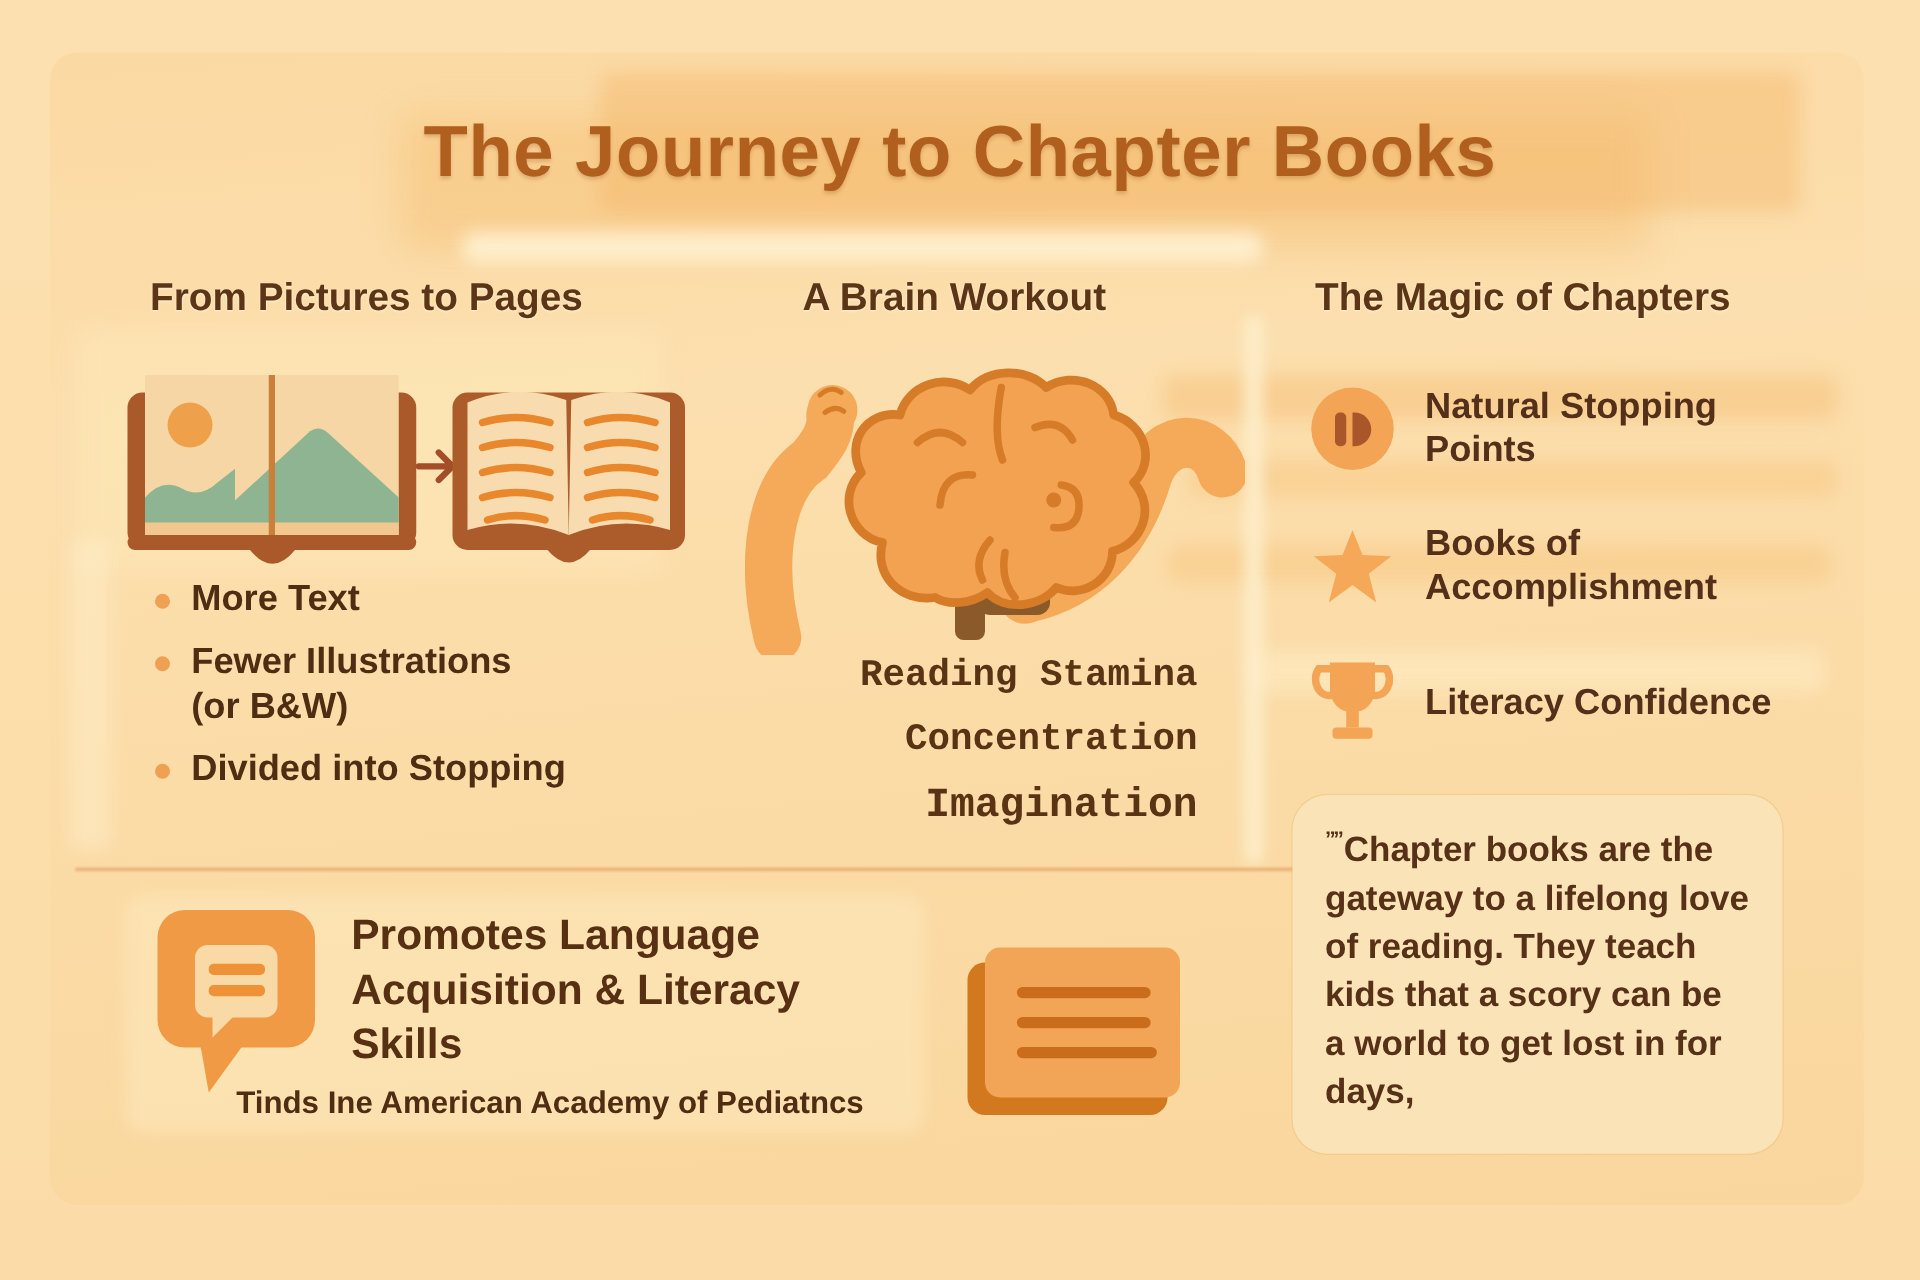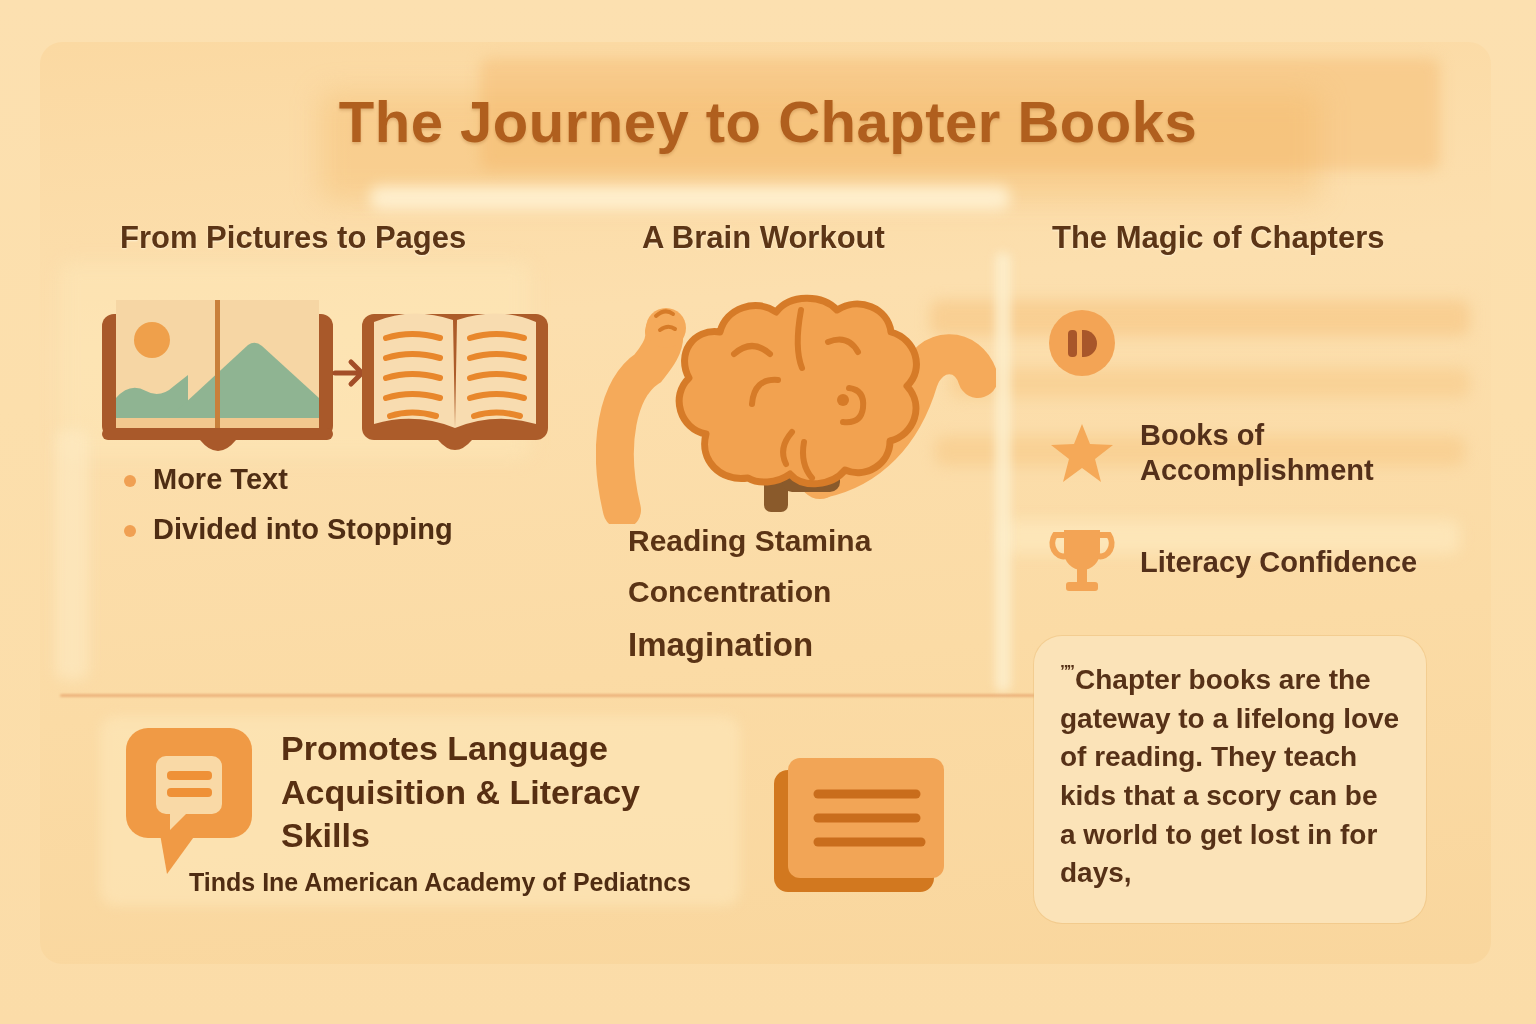--- a/index.html
+++ b/index.html
@@ -22,21 +22,21 @@
     text-shadow:0 2px 3px rgba(130,65,10,.22);
   }
   .col-heading{
     font-size:31px;font-weight:700;color:#5c3516;
     text-shadow:0 1px 2px rgba(255,245,220,.9);
   }
   .bullets{left:124px;top:462px;width:460px;}
   .bullet-row{display:flex;align-items:flex-start;margin-bottom:15px;}
   .bullet-dot{width:12px;height:12px;border-radius:50%;background:#f0a053;margin:13px 17px 0 0;flex:none;}
   .bullet-text{font-size:29px;font-weight:700;color:#4f2d13;line-height:1.22;}
-  .benefits{left:628px;top:524px;width:350px;text-align:left;}
+  .benefits{left:608px;top:524px;width:350px;text-align:right;font-family:Liberation Mono, monospace;}
   .benefit{font-size:30px;font-weight:700;color:#5a3315;margin-bottom:17px;}
   .benefit:last-child{font-size:33px;}
   .magic-list{left:1046px;top:296px;width:420px;}
   .magic-row{display:flex;align-items:center;min-height:94px;margin-bottom:16px;}
   .magic-iconbox{width:72px;flex:none;display:flex;justify-content:center;margin-right:22px;}
   .magic-label{font-size:29px;font-weight:700;color:#54301a;line-height:1.22;width:280px;}
   .pause-circle{width:66px;height:66px;border-radius:50%;background:#f3a455;display:flex;align-items:center;justify-content:center;gap:5px;}
   .pp-bar{width:9px;height:27px;border-radius:4px;background:#a8562a;display:block;}
   .pp-half{width:15px;height:27px;background:#a8562a;border-radius:0 14px 14px 0;display:block;}
   .quote-card{
@@ -104,20 +104,24 @@
         <path d="M110 100 Q136 92 164 100"></path>
       <path d="M114 118 Q136 111 160 118"></path>
     </g>
     <path d="M78 142 q17 20 34 0 v-8 h-34 z" fill="#ac5c2a"></path>
   </svg>
 
   <div class="content bullets">
     <div class="bullet-row">
       <span class="bullet-dot"></span>
       <span class="bullet-text">More Text</span>
+    </div>
+    <div class="bullet-row">
+      <span class="bullet-dot"></span>
+      <span class="bullet-text" style="width:300px;">Fewer Illustrations (or B&amp;W)</span>
     </div>
     <div class="bullet-row">
       <span class="bullet-dot"></span>
       <span class="bullet-text">Divided into Stopping</span>
     </div>
   </div>
 
   <div class="content col-heading" style="left:642px;top:220px;">A Brain Workout</div>
 
   <svg class="content" style="left:596px;top:282px;" width="400" height="242" viewBox="0 0 400 242">
@@ -150,20 +154,21 @@
   <div class="content col-heading" style="left:1052px;top:220px;">The Magic of Chapters</div>
 
   <div class="content magic-list">
     <div class="magic-row">
       <span class="magic-iconbox">
         <span class="pause-circle">
           <span class="pp-bar"></span>
             <span class="pp-half"></span>
         </span>
       </span>
+      <span class="magic-label">Natural Stopping Points</span>
     </div>
     <div class="magic-row">
       <span class="magic-iconbox">
         <svg width="64" height="62" viewBox="0 0 64 62">
           <polygon points="32,2 40,22 63,23 45,37 51,60 32,46 13,60 19,37 1,23 24,22" fill="#f5a958"></polygon>
         </svg>
       </span>
       <span class="magic-label">Books of Accomplishment</span>
     </div>
     <div class="magic-row">

